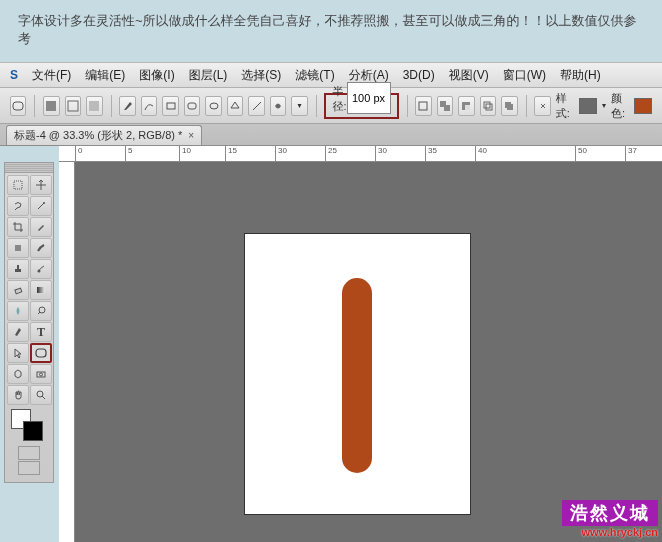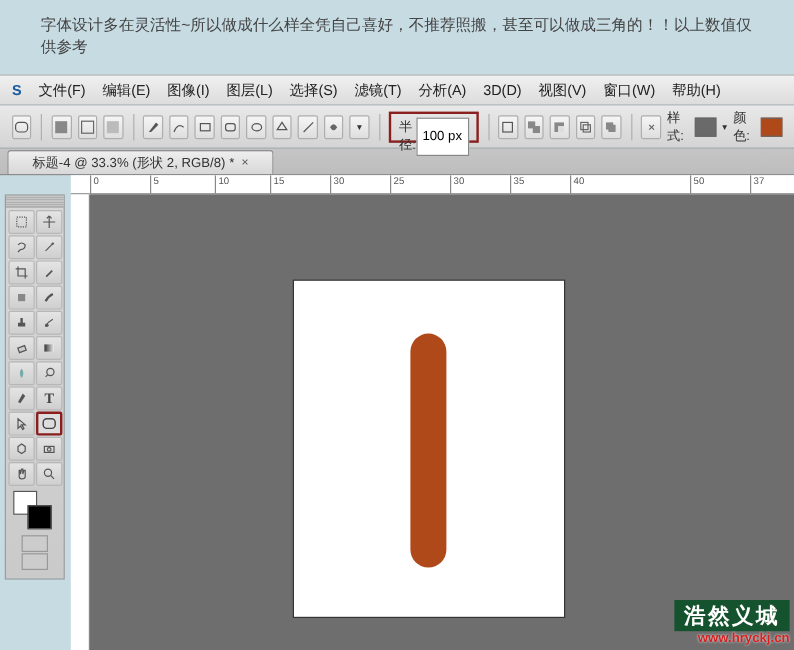--- a/index.html
+++ b/index.html
@@ -1,32 +1,32 @@
 <!DOCTYPE html>
 <html><head>
 <meta charset="utf-8">
 <style>
 * { margin: 0; padding: 0; box-sizing: border-box; font-family: "Microsoft YaHei", SimSun, sans-serif; }
 body { width: 662px; height: 542px; background: #c7dbe3; overflow: hidden; position: relative; }
 
-.banner { height: 62px; padding: 12px 34px; font-size: 13px; color: #444; }
+.banner { height: 62px; padding: 12px 18px; font-size: 13px; color: #444; }
 
 .menubar { height: 26px; background: linear-gradient(#f0f0f0,#dcdcdc); border-top: 1px solid #b8b8b8; border-bottom: 1px solid #b0b0b0; display: flex; align-items: center; gap: 14px; padding: 0 10px; font-size: 12px; color: #222; }
 .menubar .ps { font-weight: bold; color: #1a5aa0; }
 .menubar span { cursor: default; }
 
 .optbar { height: 36px; background: linear-gradient(#e9e9e9,#d4d4d4); border-bottom: 1px solid #a4a4a4; display: flex; align-items: center; gap: 5px; padding: 0 10px; font-size: 11px; color: #333; }
 .optbar .sep { width: 1px; height: 22px; background: #b0b0b0; margin: 0 3px; }
 .optbar .ticon { width: 22px; height: 20px; background: linear-gradient(#f6f6f6,#dedede); border: 1px solid #aeaeae; border-radius: 2px; display: flex; align-items: center; justify-content: center; }
-.optbar .radius-box { display: flex; align-items: flex-start; gap: 0; border: 2px solid #8a1f1f; padding: 3px 6px; height: 26px; }
+.optbar .radius-box { display: flex; align-items: flex-end; gap: 0; border: 2px solid #8a1f1f; padding: 3px 6px; height: 26px; }
 .optbar .radius-box input { width: 44px; height: 32px; font-size: 11px; border: 1px solid #888; text-align: center; background: #fff; }
 .optbar .swatch { width: 24px; height: 16px; border: 1px solid #666; }
 
 .tabbar { height: 22px; background: linear-gradient(#c5c5c5,#bdbdbd); border-bottom: 1px solid #8d8d8d; display: flex; align-items: flex-end; padding-left: 6px; }
-.tabbar .tab { background: linear-gradient(#eeeeee,#d8d8d8); border: 1px solid #909090; border-bottom: none; border-radius: 3px 3px 0 0; font-size: 11px; color: #333; padding: 2px 20px; display: flex; align-items: center; gap: 6px; }
+.tabbar .tab { background: linear-gradient(#eeeeee,#d8d8d8); border: 1px solid #909090; border-bottom: none; border-radius: 3px 3px 0 0; font-size: 11px; color: #333; padding: 2px 7px; display: flex; align-items: center; gap: 6px; }
 .tabbar .tab .x { font-size: 10px; color: #555; }
 
 .ruler-h { position: absolute; left: 59px; top: 146px; right: 0; height: 16px; background: #fff; border-bottom: 1px solid #888; font-size: 8px; color: #555; overflow: hidden; }
 .ruler-h .tick { position: absolute; top: 0; border-left: 1px solid #888; height: 16px; padding-left: 2px; }
 .ruler-v { position: absolute; left: 59px; top: 162px; width: 16px; bottom: 0; background: #fff; border-right: 1px solid #888; }
 
 .toolbox { position: absolute; left: 4px; top: 162px; width: 50px; background: linear-gradient(#d8d8d8,#cacaca); border: 1px solid #9c9c9c; padding-bottom: 6px; }
 .toolbox .grip { height: 10px; background: repeating-linear-gradient(#c6c6c6,#c6c6c6 1px,#b0b0b0 1px,#b0b0b0 2px); border-bottom: 1px solid #a0a0a0; }
 .toolbox .tools { display: grid; grid-template-columns: 1fr 1fr; gap: 1px; padding: 2px; }
 .toolbox .tool { width: 22px; height: 20px; background: linear-gradient(#e4e4e4,#cfcfcf); border: 1px solid #b7b7b7; border-radius: 2px; display: flex; align-items: center; justify-content: center; font-size: 12px; color: #444; position: relative; }
@@ -34,21 +34,21 @@
 .toolbox .colors { padding: 4px; position: relative; height: 38px; }
 .toolbox .fg { position: absolute; width: 20px; height: 20px; background: #fff; border: 1px solid #555; left: 6px; top: 2px; }
 .toolbox .bg { position: absolute; width: 20px; height: 20px; background: #000; border: 1px solid #555; left: 18px; top: 14px; }
 .toolbox .minibtn { width: 22px; height: 14px; background: #ccc; border: 1px solid #999; margin: 1px auto; }
 
 .canvas-area { position: absolute; left: 75px; top: 162px; right: 0; bottom: 0; background: #6e6e6e; }
 .canvas { position: absolute; left: 170px; top: 72px; width: 225px; height: 280px; background: #fff; box-shadow: 0 0 0 1px #333; }
 .shape { position: absolute; left: 97px; top: 44px; width: 30px; height: 195px; background: #b0491a; border-radius: 15px; }
 
 .wm { position: absolute; right: 4px; bottom: 4px; text-align: right; }
-.wm .row1 { background: #14532d; color: #fff; font-weight: bold; font-size: 18px; padding: 1px 8px; letter-spacing: 2px; }
+.wm .row1 { background: #a21caf; color: #fff; font-weight: bold; font-size: 18px; padding: 1px 8px; letter-spacing: 2px; }
 .wm .row2 { color: #d61f1f; font-size: 11px; font-weight: bold; text-shadow: 0 0 2px #fff; }
 
 svg { display: block; }
 </style>
 </head>
 <body>
 
 <div class="banner">字体设计多在灵活性~所以做成什么样全凭自己喜好，不推荐照搬，甚至可以做成三角的！！以上数值仅供参考</div>
 
 <div class="menubar">

